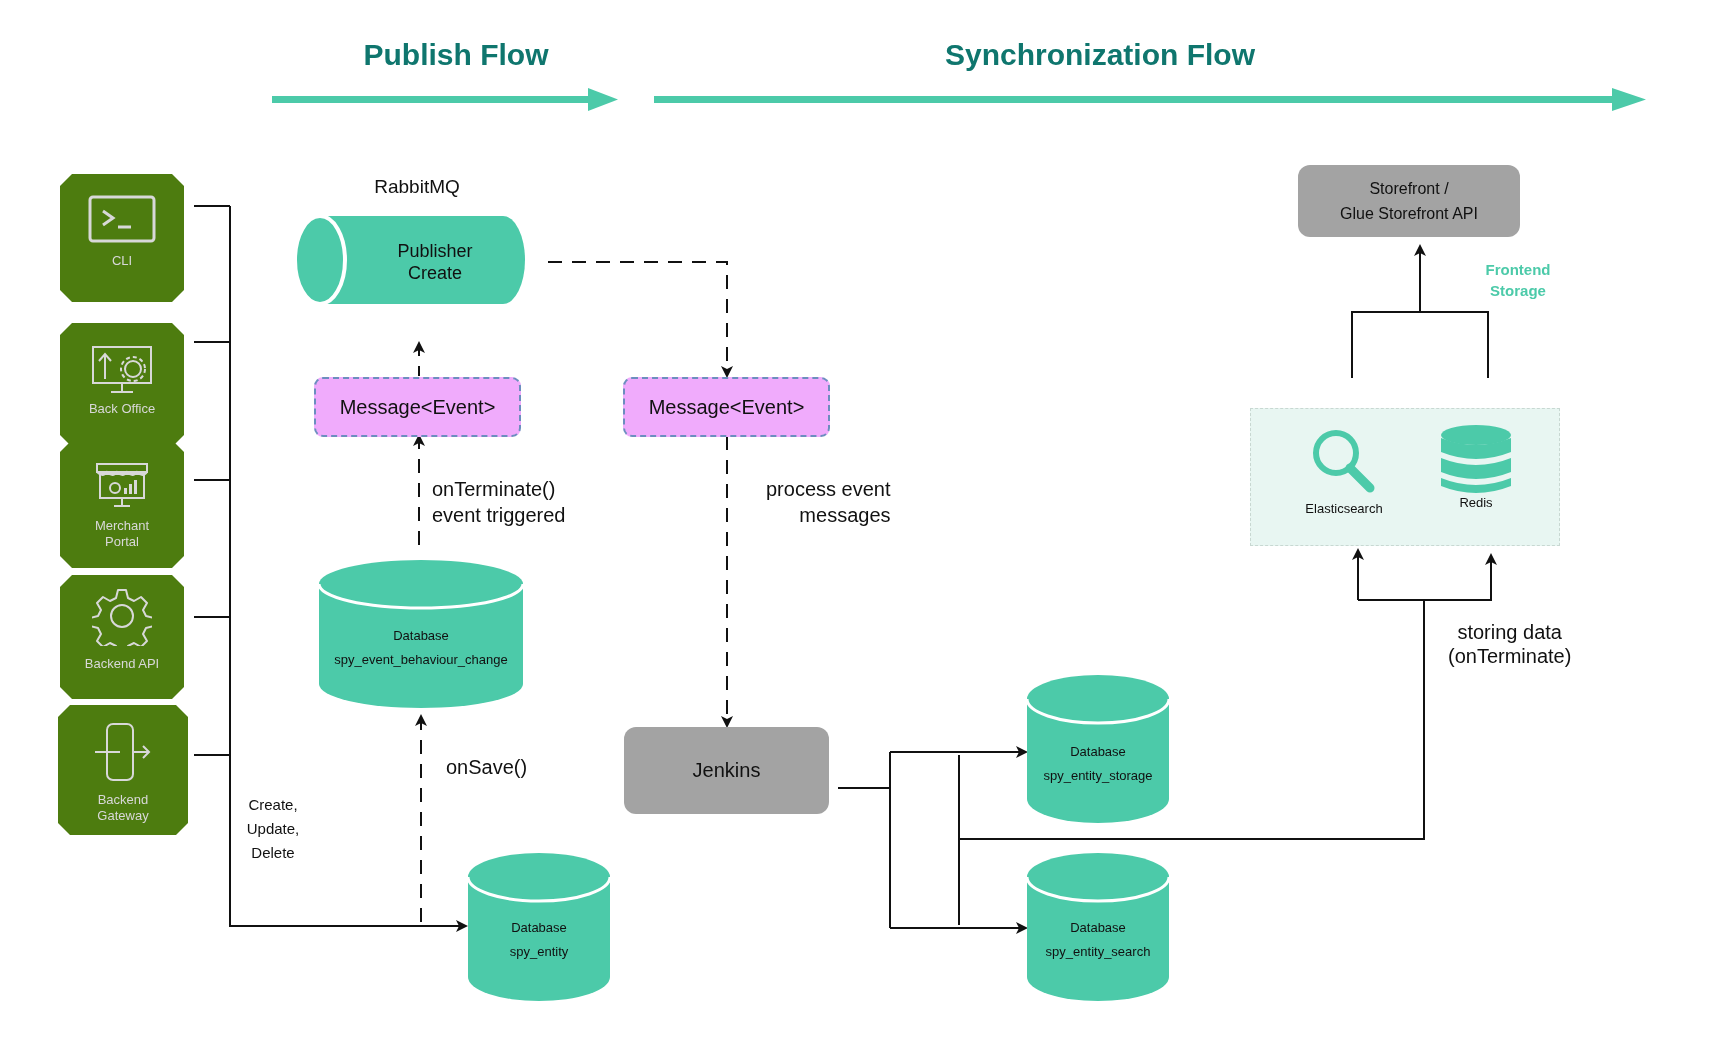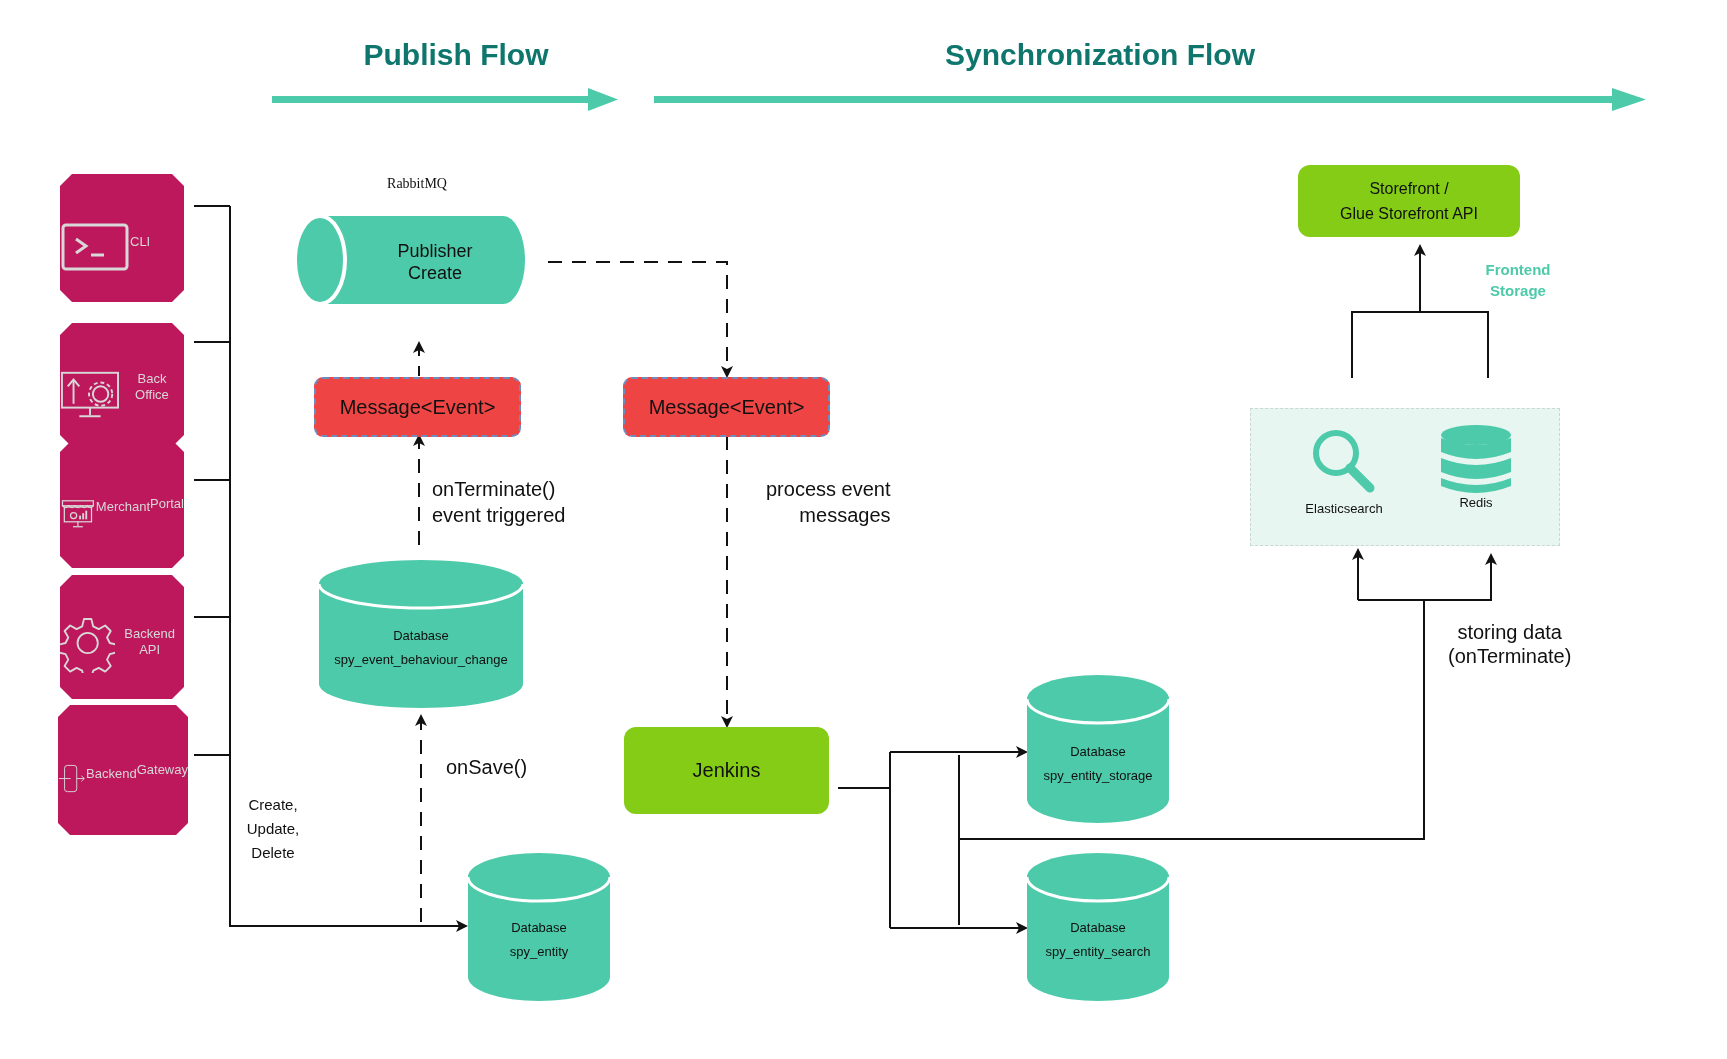--- a/index.html
+++ b/index.html
@@ -1,28 +1,28 @@
 <!DOCTYPE html>
 <html><head>
 <meta charset="utf-8">
 <style>
   html, body { margin:0; padding:0; background:#ffffff; }
   body { width:1727px; height:1059px; position:relative; overflow:hidden;
          font-family:"Liberation Sans", sans-serif; color:#111; }
   svg.canvas { position:absolute; left:0; top:0; }
   .abs { position:absolute; }
   .flow-title { position:absolute; color:#0f766e; font-weight:bold; font-size:30px; white-space:nowrap; transform:translateX(-50%); }
-  .src-tile { position:absolute; width:124px; background:#be185d; color:#d8d8d8;
+  .src-tile { position:absolute; width:124px; background:#4d7c0f; color:#d8d8d8;
               clip-path:polygon(12px 0, calc(100% - 12px) 0, 100% 12px, 100% calc(100% - 12px), calc(100% - 12px) 100%, 12px 100%, 0 calc(100% - 12px), 0 12px);
-              display:flex; flex-direction:row; align-items:center; justify-content:flex-start; text-align:center; font-size:13px; line-height:16px; }
+              display:flex; flex-direction:column; align-items:center; justify-content:flex-start; text-align:center; font-size:13px; line-height:16px; }
   .src-tile svg { display:block; }
   .lbl { position:absolute; white-space:nowrap; text-align:center; }
-  .msg-box { position:absolute; background:#ef4444; border:2px dashed #6c8ebf; border-radius:9px;
+  .msg-box { position:absolute; background:#f0abfc; border:2px dashed #6c8ebf; border-radius:9px;
              display:flex; align-items:center; justify-content:center; font-size:20px; }
-  .green-box { position:absolute; background:#84cc16; border-radius:12px; display:flex; align-items:center; justify-content:center; text-align:center; }
+  .green-box { position:absolute; background:#a3a3a3; border-radius:12px; display:flex; align-items:center; justify-content:center; text-align:center; }
   .cyl-text { position:absolute; text-align:center; font-size:13px; line-height:24px; transform:translateX(-50%); white-space:nowrap; }
   .storage-panel { position:absolute; background:#e8f6f2; border:1.5px dashed #c8d8d2; }
 </style>
 </head>
 <body>
 
 <svg class="canvas" width="1727" height="1059" viewBox="0 0 1727 1059">
   <defs>
     <marker id="arrow" markerWidth="12" markerHeight="12" refX="10" refY="6" orient="auto" markerUnits="userSpaceOnUse">
       <path d="M0,0 L12,6 L0,12 L3,6 z" fill="#111"></path>
@@ -171,21 +171,21 @@
   <span style="margin-top:8px">Backend</span>
   <span>Gateway</span>
 </div>
 
 <div class="lbl" style="left:244px; top:793px; width:58px; font-size:15px; line-height:24px;">
   <div>Create,</div>
   <div>Update,</div>
   <div>Delete</div>
 </div>
 
-<div class="lbl" style="left:372px; top:176px; width:90px; font-size:14px;font-family:Liberation Serif, serif;">RabbitMQ</div>
+<div class="lbl" style="left:372px; top:176px; width:90px; font-size:19px;">RabbitMQ</div>
 <div class="lbl" style="left:380px; top:240px; width:110px; font-size:18px; line-height:22px;">
   <div>Publisher</div>
   <div>Create</div>
 </div>
 
 <div class="msg-box" style="left:314px; top:377px; width:203px; height:56px;">
   <span>Message&lt;Event&gt;</span>
 </div>
 <div class="msg-box" style="left:623px; top:377px; width:203px; height:56px;">
   <span>Message&lt;Event&gt;</span>

